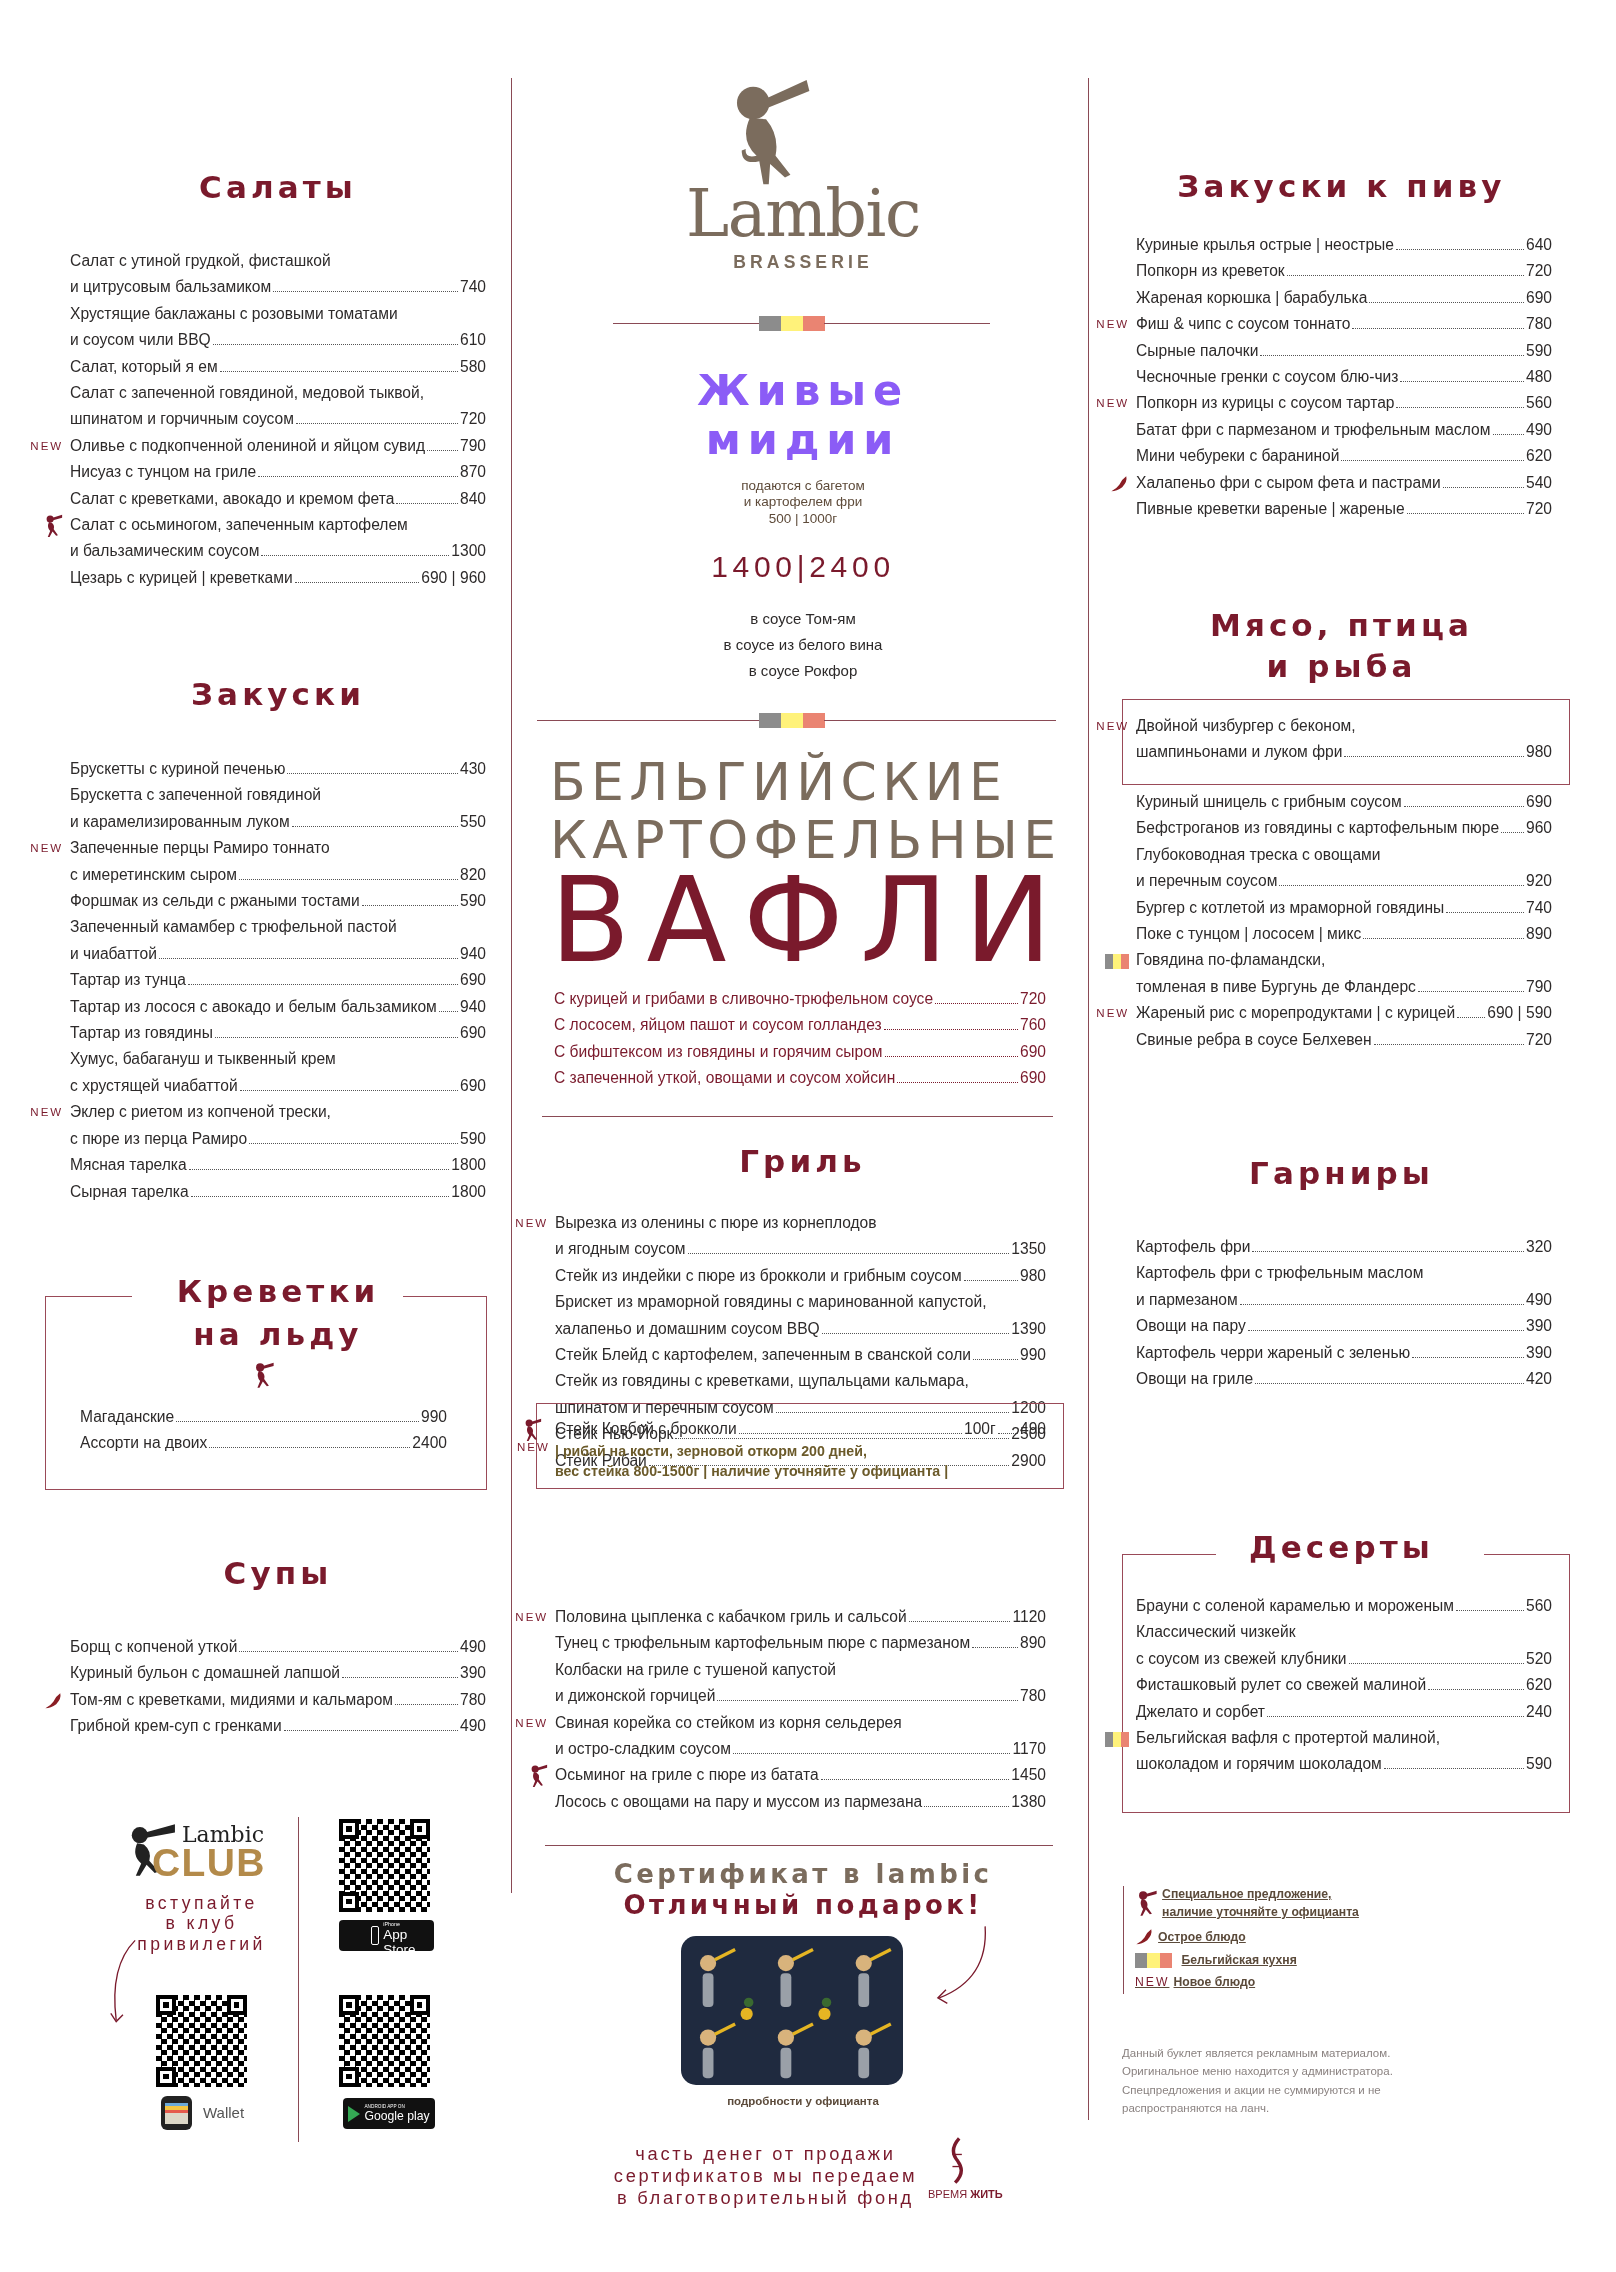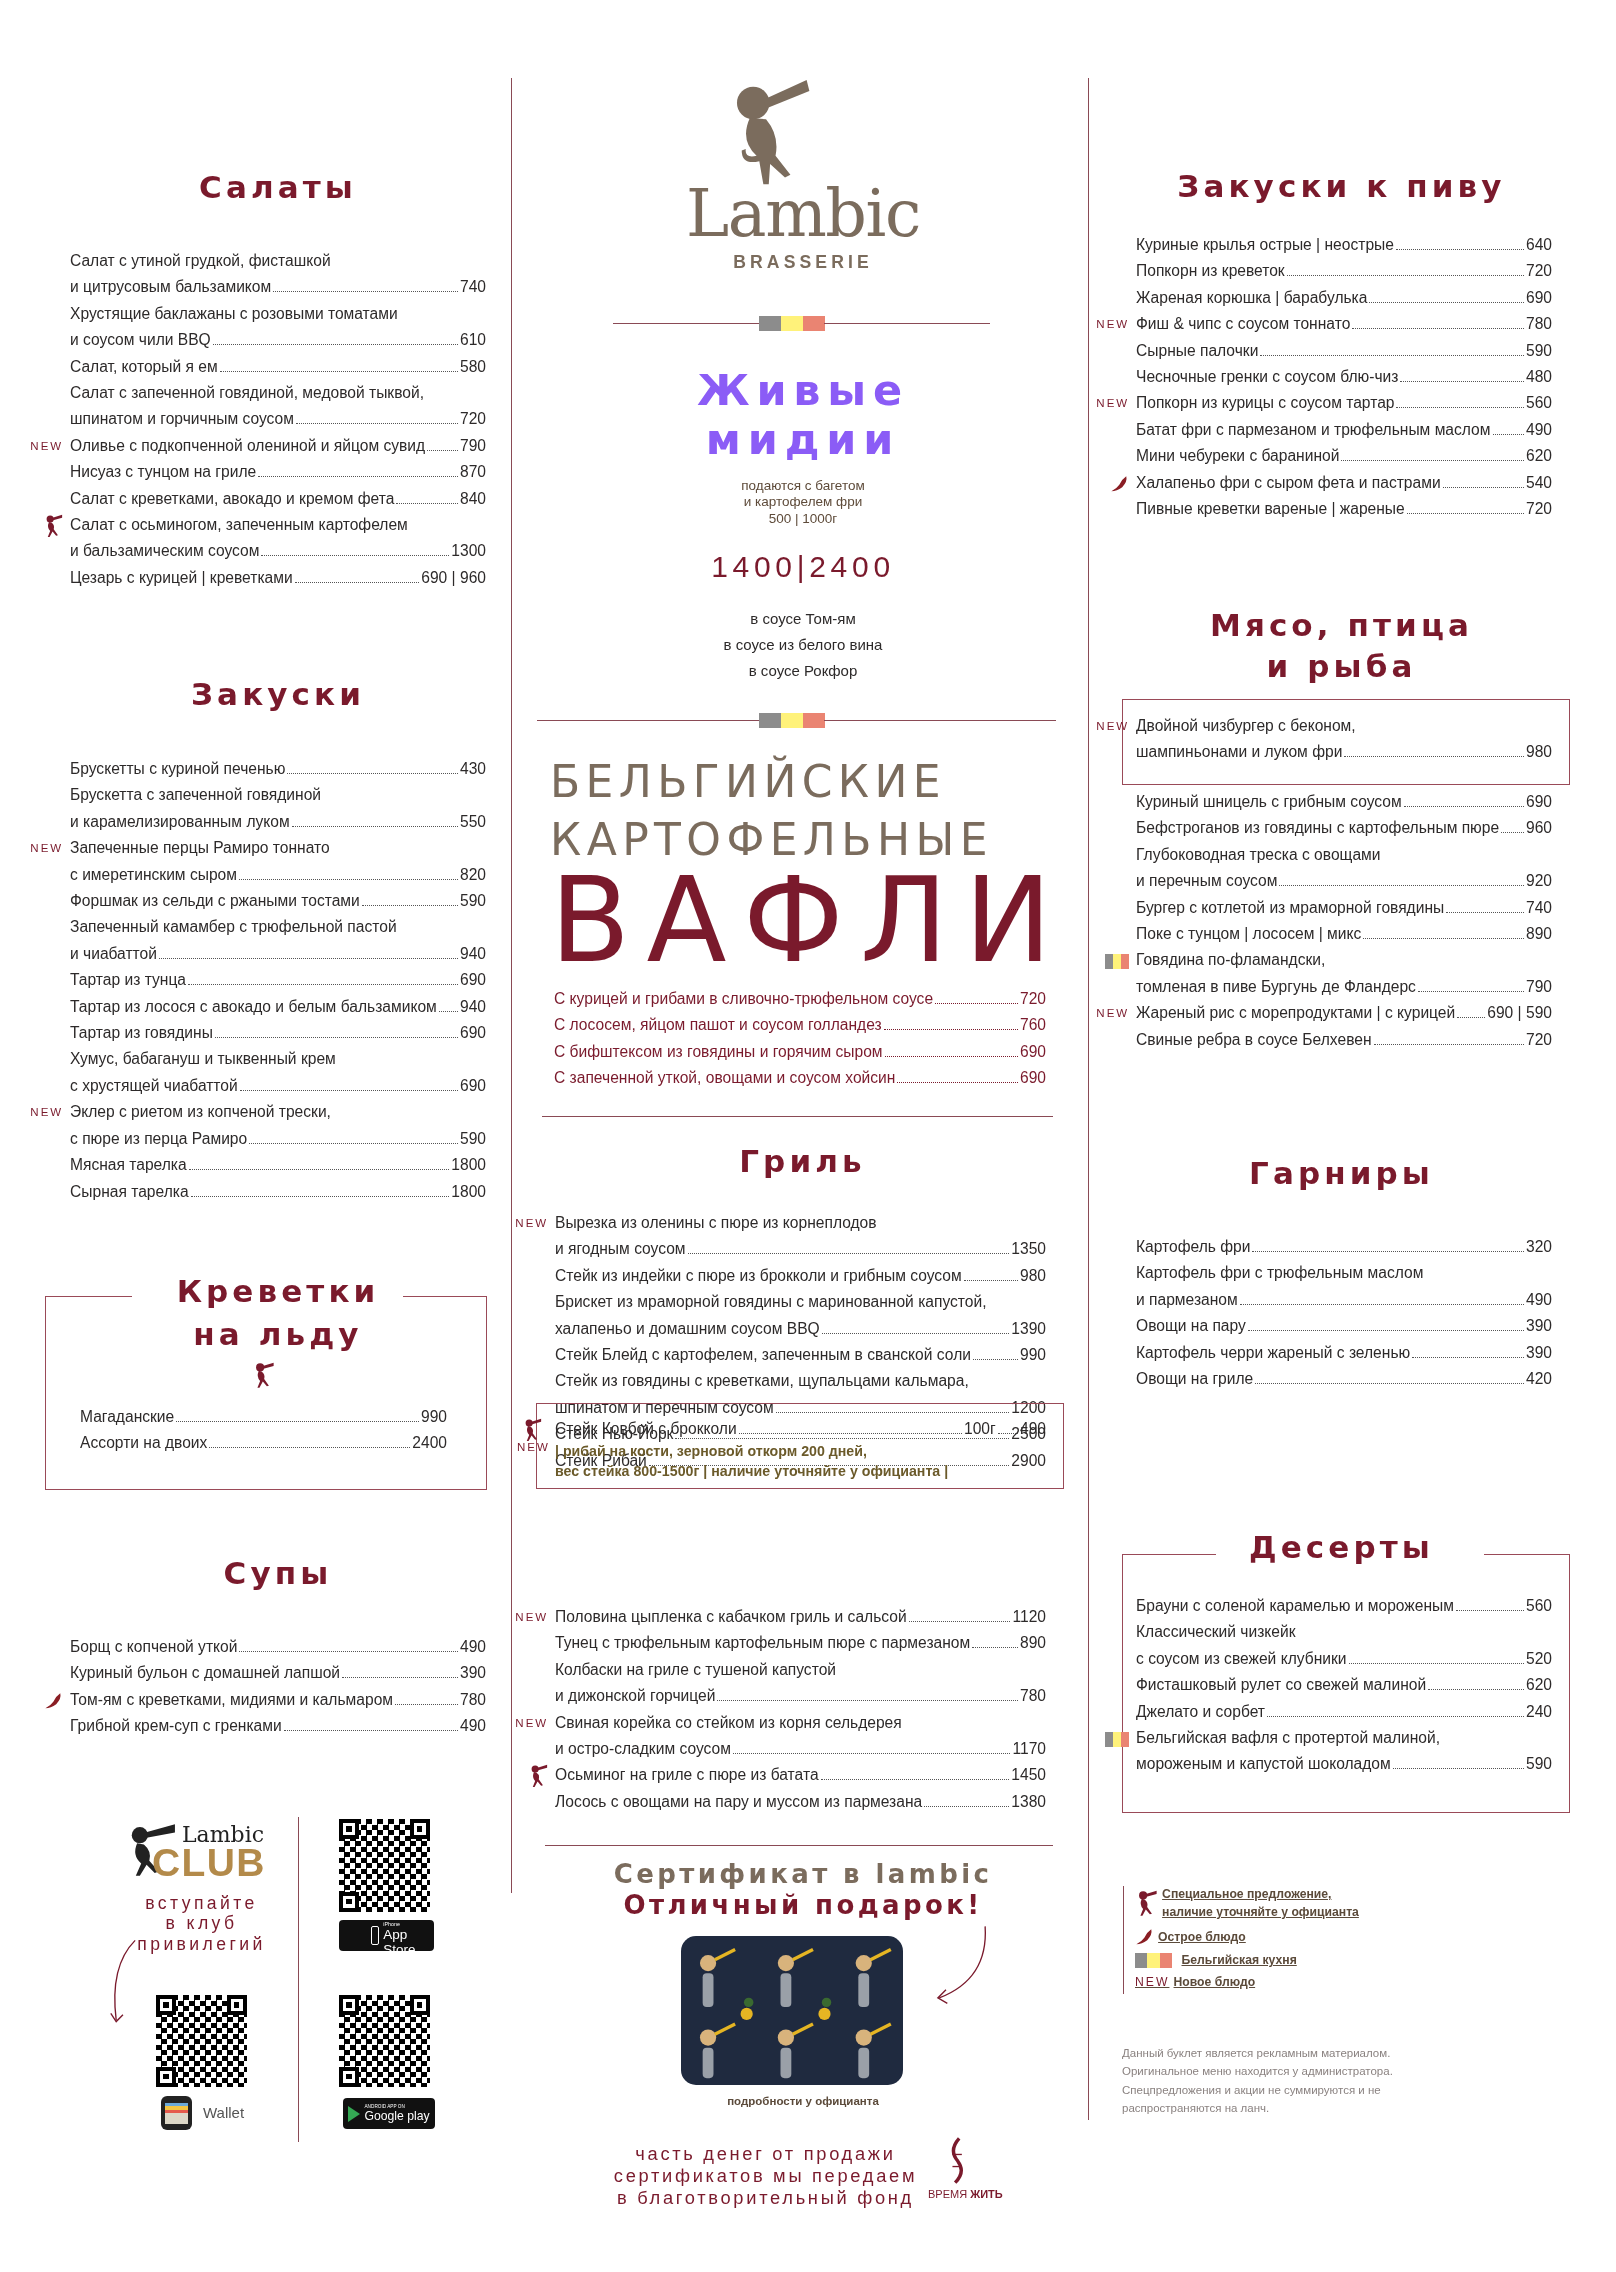--- a/index.html
+++ b/index.html
@@ -50,21 +50,21 @@
   .flagbar span { width: 22px; }
 
   .center-text { position: absolute; left: 515px; width: 576px; text-align: center; }
   .mussels-title { color: #8b5cf6; font-size: 43px; font-weight: bold; letter-spacing: 6.8px; line-height: 49px; font-family: "DejaVu Sans", sans-serif; }
   .mussels-sub { color: #5e4b3a; font-size: 13.5px; line-height: 16.3px; }
   .mussels-price { color: #7a1a2c; font-size: 30px; letter-spacing: 4.7px; }
   .mussels-sauces { color: #2d2a2a; font-size: 15px; line-height: 26px; }
 
   .waffle-l1, .waffle-l2 {
     position: absolute; left: 550px; width: 507px; text-align: justify;
-    color: #7b6c5d; font-size: 44px; letter-spacing: 5.4px; line-height: 54px; font-weight: normal;
+    color: #7b6c5d; font-size: 52px; letter-spacing: 5.4px; line-height: 54px; font-weight: normal;
     font-family: "DejaVu Sans", sans-serif; white-space: nowrap;
   }
   .waffle-l3 {
     position: absolute; left: 550px; color: #7a1a2c; font-size: 117px; letter-spacing: 16.3px;
     line-height: 122px; font-family: "DejaVu Sans", sans-serif; font-weight: normal; white-space: nowrap;
   }
   .waffle-list .mi { color: #7a1a2c; }
   .waffle-list .mi-dots { border-bottom-color: #7a1a2c; }
 
   .cowboy-note { color: #6b5a2a; font-size: 14.2px; line-height: 19.6px; font-weight: bold; }
@@ -920,21 +920,21 @@
       </div>
     </div>
     <div class="mi">
       <span class="marker"><span class="flag">
           <span class="f-g"></span>
           <span class="f-y"></span>
           <span class="f-r"></span>
         </span></span>
       <div class="mi-line1">Бельгийская вафля с протертой малиной,</div>
       <div class="mi-row">
-        <span class="mi-name">мороженым и капустой шоколадом</span>
+        <span class="mi-name">шоколадом и горячим шоколадом</span>
         <span class="mi-dots"></span>
         <span class="mi-price">590</span>
       </div>
     </div>
   </div>
 
 <div class="vrule" style="left:1123px; top:1886px; height:108px;"></div>
 <div class="legend" style="left:1135px; top:1885px;text-decoration:underline;">
   <div class="legend-row">
     <svg width="23" height="33" viewBox="0 0 34 40" style="margin-right:4.1px;">

